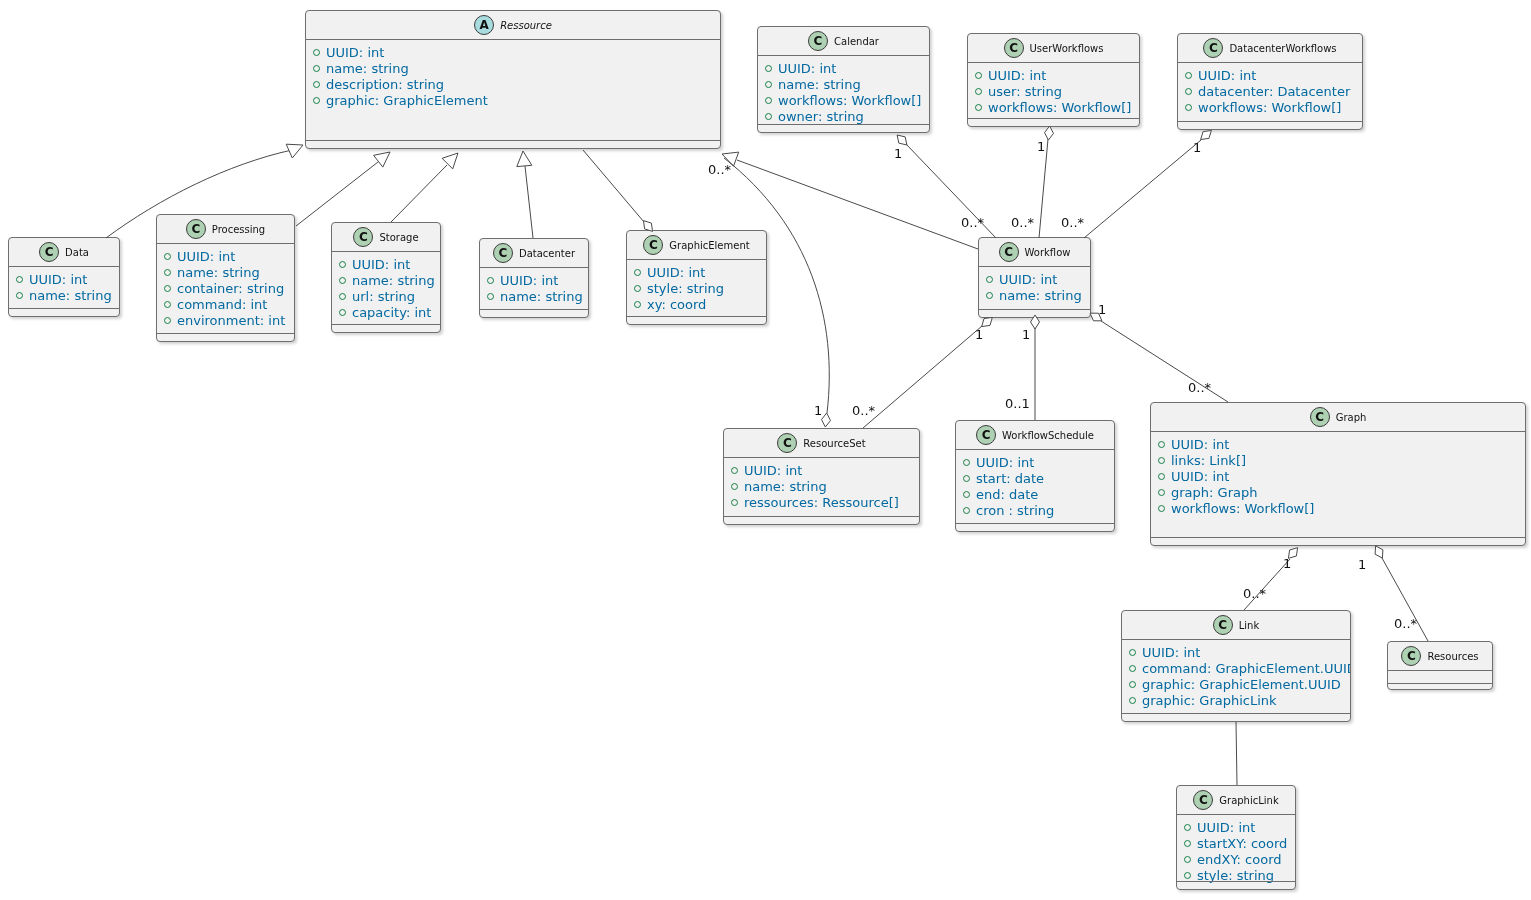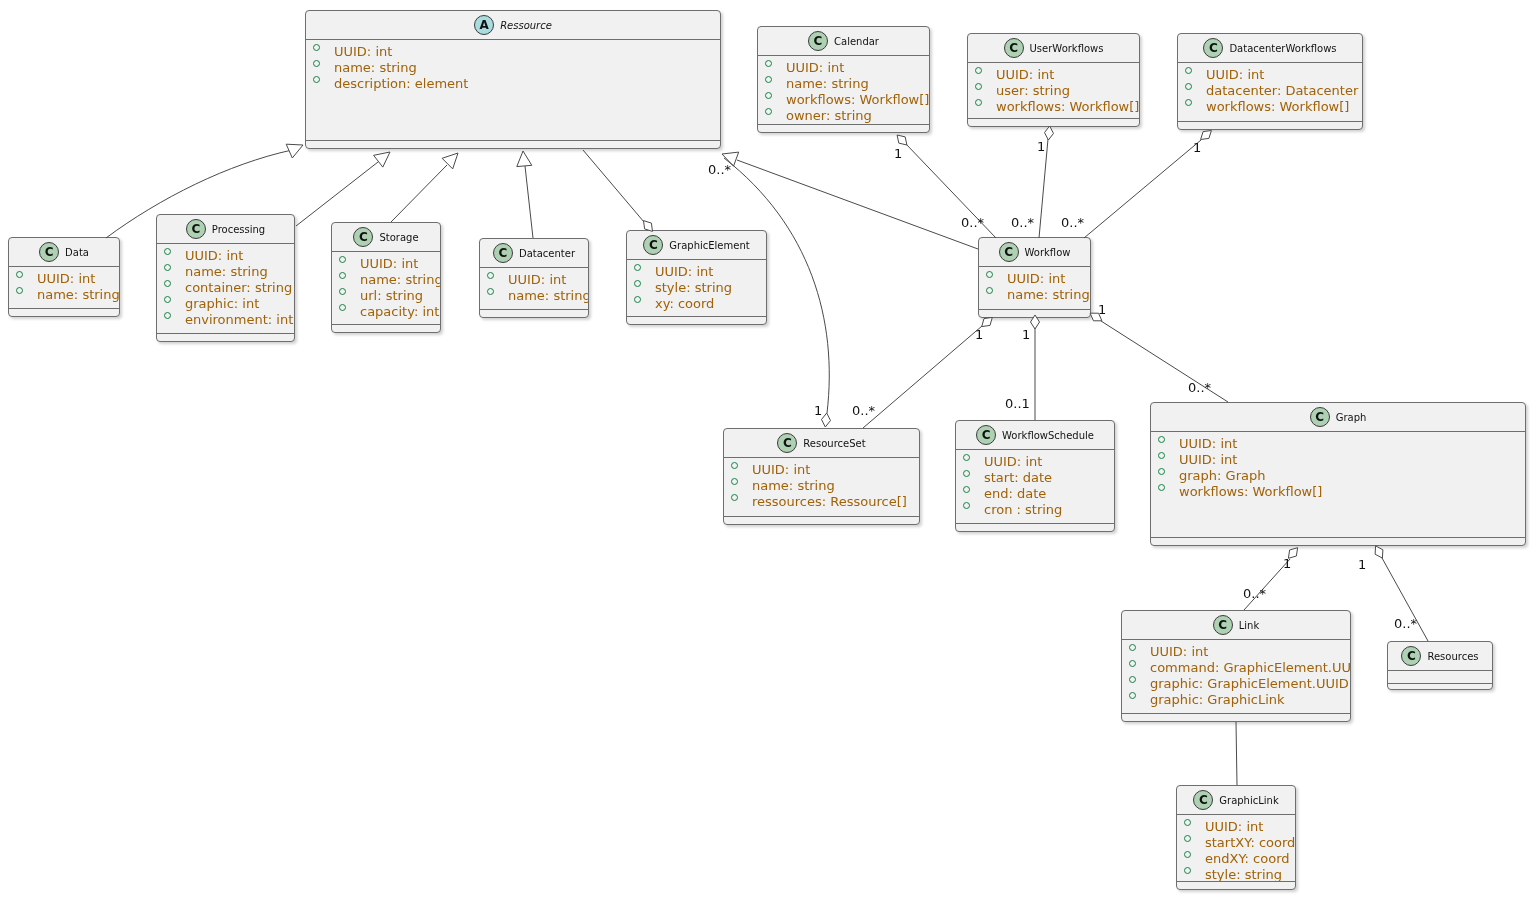--- a/index.html
+++ b/index.html
@@ -17,21 +17,21 @@
     gap:6px; padding:3px 6px; height:22px; border-bottom:1px solid #6E6E6E;
   }
   .uml-circle {
     width:18px; height:18px; border-radius:50%; border:1px solid #3B3B3B;
     display:flex; align-items:center; justify-content:center;
     font-weight:bold; font-size:12px; color:#111; flex:0 0 auto;
   }
   .uml-title { font-size:10px; color:#121212; white-space:nowrap; }
   .uml-class.abstract .uml-title { font-style:italic; }
   .uml-attrs { flex:1 1 auto; padding:4px 7px 2px 7px; min-height:6px; }
-  .uml-attr { display:flex; gap:14px; height:16px; font-size:13px; color:#a16207; white-space:nowrap; }
+  .uml-attr { display:flex; align-items:center; gap:6px; height:16px; font-size:13px; color:#0369a1; white-space:nowrap; }
   .uml-dot { width:5px; height:5px; border:1.5px solid #178148; border-radius:50%; flex:0 0 auto; }
   .uml-methods { flex:0 0 auto; height:7px; border-top:1px solid #6E6E6E; }
 
   #edges-svg { position:absolute; left:0; top:0; z-index:2; pointer-events:none; }
   .edge-path { fill:none; stroke:#4A4A4A; stroke-width:1; }
   .marker { fill:#FFFFFF; stroke:#4A4A4A; stroke-width:1; }
   .mult-label { font-family:"DejaVu Sans", sans-serif; font-size:13px; fill:#121212; }
 </style>
 </head>
 <body>
@@ -46,21 +46,25 @@
         <div class="uml-attr">
           <span class="uml-dot"></span>
           <span>UUID: int</span>
         </div>
         <div class="uml-attr">
           <span class="uml-dot"></span>
           <span>name: string</span>
         </div>
         <div class="uml-attr">
           <span class="uml-dot"></span>
-          <span>description: element</span>
+          <span>description: string</span>
+        </div>
+        <div class="uml-attr">
+          <span class="uml-dot"></span>
+          <span>graphic: GraphicElement</span>
         </div>
       </div>
       <div class="uml-methods"></div>
     </div>
     <div class="uml-class" style="left: 757px; top: 26px; width: 173px; height: 107px;">
       <div class="uml-header">
         <span class="uml-circle" style="background: rgb(173, 209, 178);">C</span>
         <span class="uml-title">Calendar</span>
       </div>
       <div class="uml-attrs">
@@ -155,21 +159,21 @@
         <div class="uml-attr">
           <span class="uml-dot"></span>
           <span>name: string</span>
         </div>
         <div class="uml-attr">
           <span class="uml-dot"></span>
           <span>container: string</span>
         </div>
         <div class="uml-attr">
           <span class="uml-dot"></span>
-          <span>graphic: int</span>
+          <span>command: int</span>
         </div>
         <div class="uml-attr">
           <span class="uml-dot"></span>
           <span>environment: int</span>
         </div>
       </div>
       <div class="uml-methods"></div>
     </div>
     <div class="uml-class" style="left: 331px; top: 222px; width: 110px; height: 111px;">
       <div class="uml-header">
@@ -299,20 +303,24 @@
     </div>
     <div class="uml-class" style="left: 1150px; top: 402px; width: 376px; height: 144px;">
       <div class="uml-header">
         <span class="uml-circle" style="background: rgb(173, 209, 178);">C</span>
         <span class="uml-title">Graph</span>
       </div>
       <div class="uml-attrs">
         <div class="uml-attr">
           <span class="uml-dot"></span>
           <span>UUID: int</span>
+        </div>
+        <div class="uml-attr">
+          <span class="uml-dot"></span>
+          <span>links: Link[]</span>
         </div>
         <div class="uml-attr">
           <span class="uml-dot"></span>
           <span>UUID: int</span>
         </div>
         <div class="uml-attr">
           <span class="uml-dot"></span>
           <span>graph: Graph</span>
         </div>
         <div class="uml-attr">

